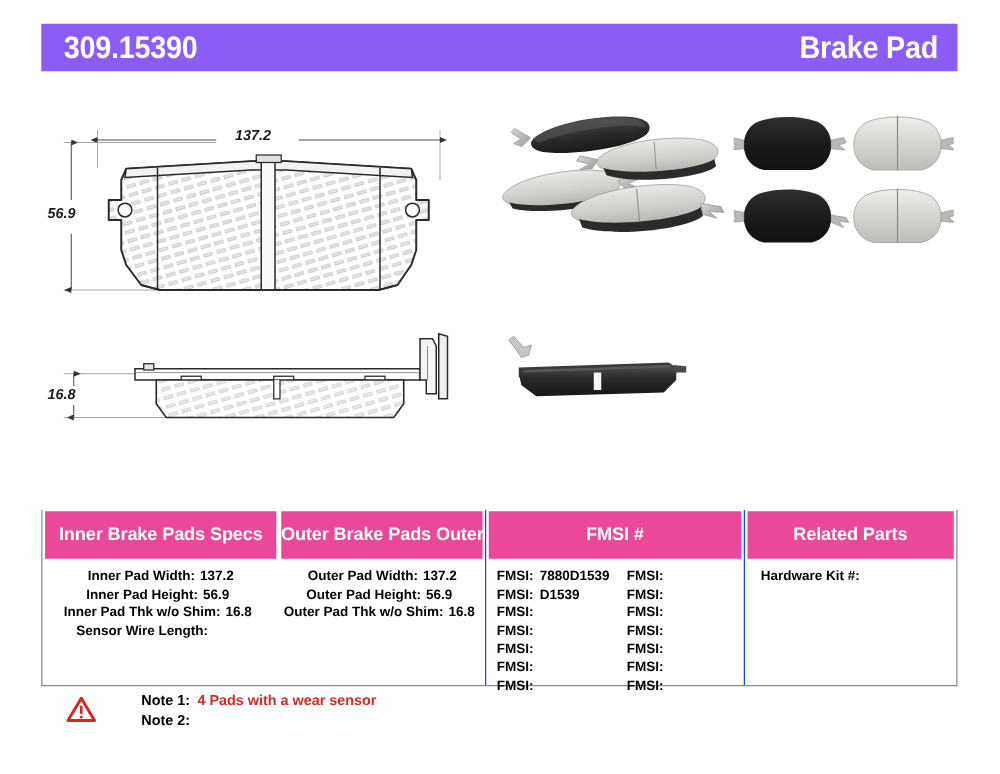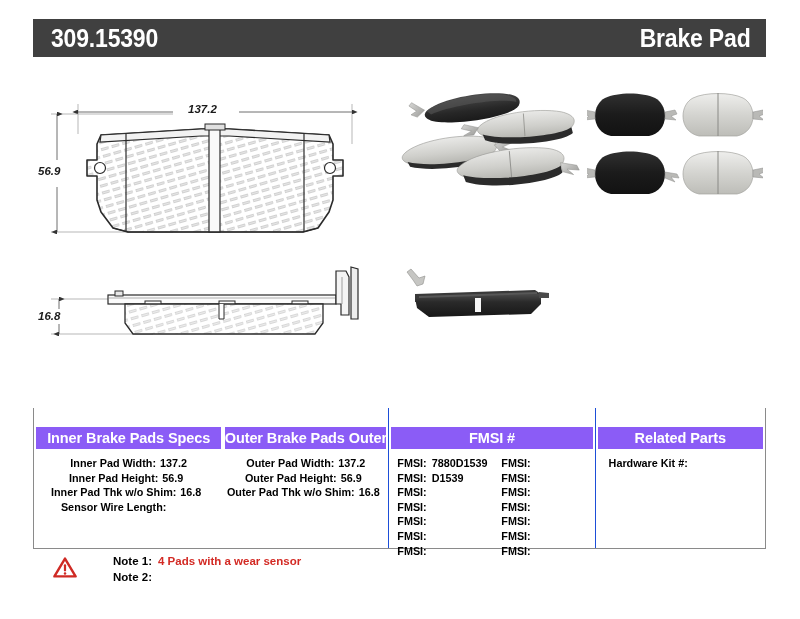--- a/index.html
+++ b/index.html
@@ -16,21 +16,21 @@
     overflow: hidden;
   }
 
   
   .header-bar {
     position: absolute;
     left: 33px;
     top: 19px;
     width: 733px;
     height: 38px;
-    background: #404040;
+    background: #8b5cf6;
     display: flex;
     align-items: center;
     justify-content: space-between;
     box-sizing: border-box;
     padding: 0 16px 0 18px;
   }
   .header-part-number {
     color: #ffffff;
     font-size: 25px;
     font-weight: bold;
@@ -98,31 +98,31 @@
   .col-inner  { width: 190px; }
   .col-outer  { width: 165px; }
   .col-fmsi   { width: 207px; }
   .col-related{ width: 171px; }
 
   .col-divider {
     border-left: 1px solid #1d4ed8;
   }
 
   .col-head {
-    height: 22px;
-    background: #8b5cf6;
+    height: 38px;
+    background: #ec4899;
     color: #ffffff;
     font-size: 14.5px;
     font-weight: bold;
     display: flex;
     align-items: center;
     justify-content: center;
     letter-spacing: -0.1px;
     white-space: nowrap;
-    margin: 19px 2px 0 2px;
+    margin: 1px 2px 0 2px;
   }
 
   .col-body {
     padding-top: 7px;
     font-size: 10.8px;
     font-weight: bold;
     line-height: 14.6px;
   }
 
   

